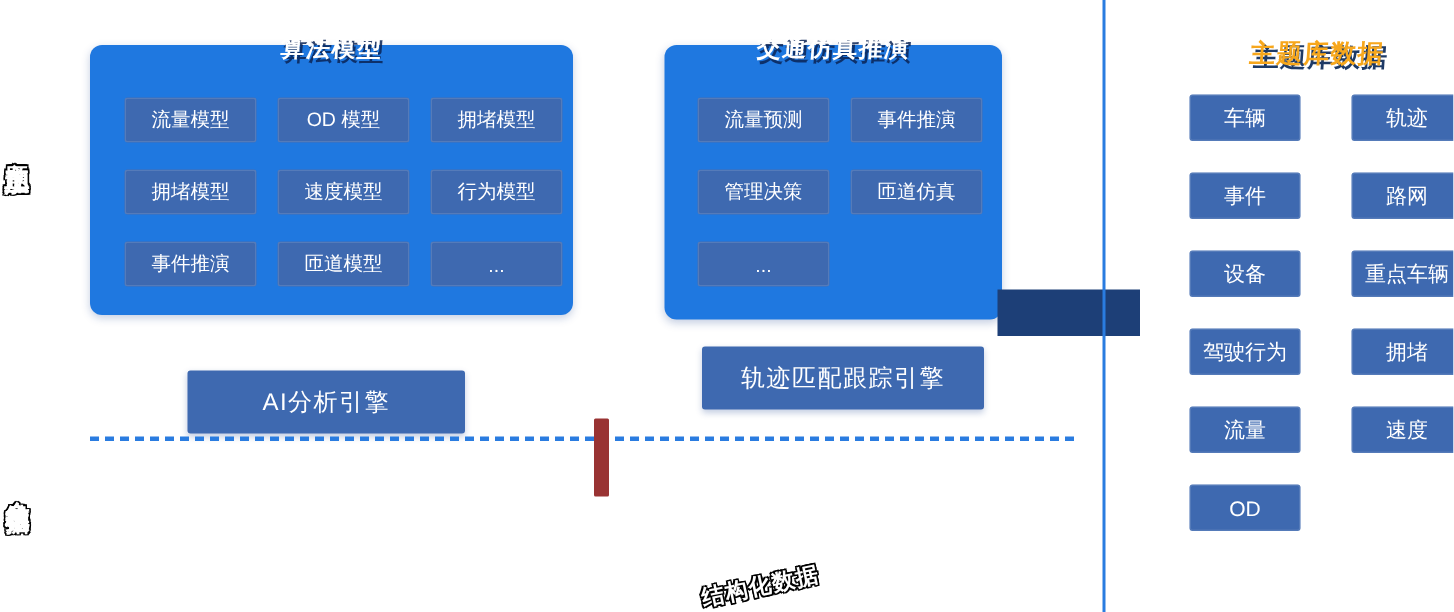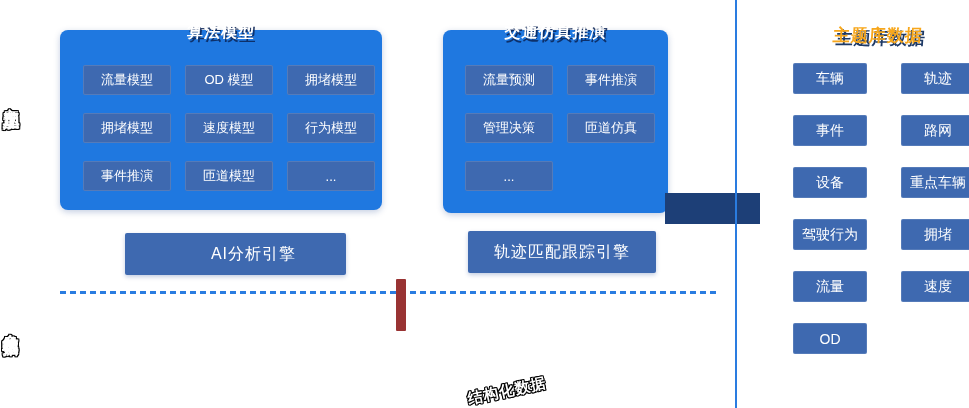--- a/index.html
+++ b/index.html
@@ -23,21 +23,21 @@
     height:30px;background:#3e69b0;color:#fff;font-size:13px;
     display:flex;align-items:center;justify-content:center;border-radius:2px;
     box-shadow:inset 0 0 0 1px rgba(255,255,255,.12);
   }
   
   .engine{
     position:absolute;background:#3e69b0;color:#fff;font-size:16px;letter-spacing:1px;
     display:flex;align-items:center;justify-content:center;border-radius:2px;
     box-shadow:0 2px 4px rgba(20,60,140,.25);
   }
-  .engine1{left:125px;top:233px;width:185px;height:42px;padding-left:36px;}
+  .engine1{left:125px;top:247px;width:185px;height:42px;}
   .engine2{left:468px;top:231px;width:188px;height:42px;}
   
   .navy-rect{position:absolute;left:665px;top:193px;width:95px;height:31px;background:#1d3f77;}
   .dashed-line{
     position:absolute;left:60px;top:291px;width:660px;height:3px;
     background:repeating-linear-gradient(90deg,#2a7ce0 0 6px,transparent 6px 10px);
   }
   .red-bar{position:absolute;left:396px;top:279px;width:10px;height:52px;background:#993333;border-radius:1px;}
   .v-divider{position:absolute;left:735px;top:0;width:2px;height:408px;background:#2a7ce0;}
   

